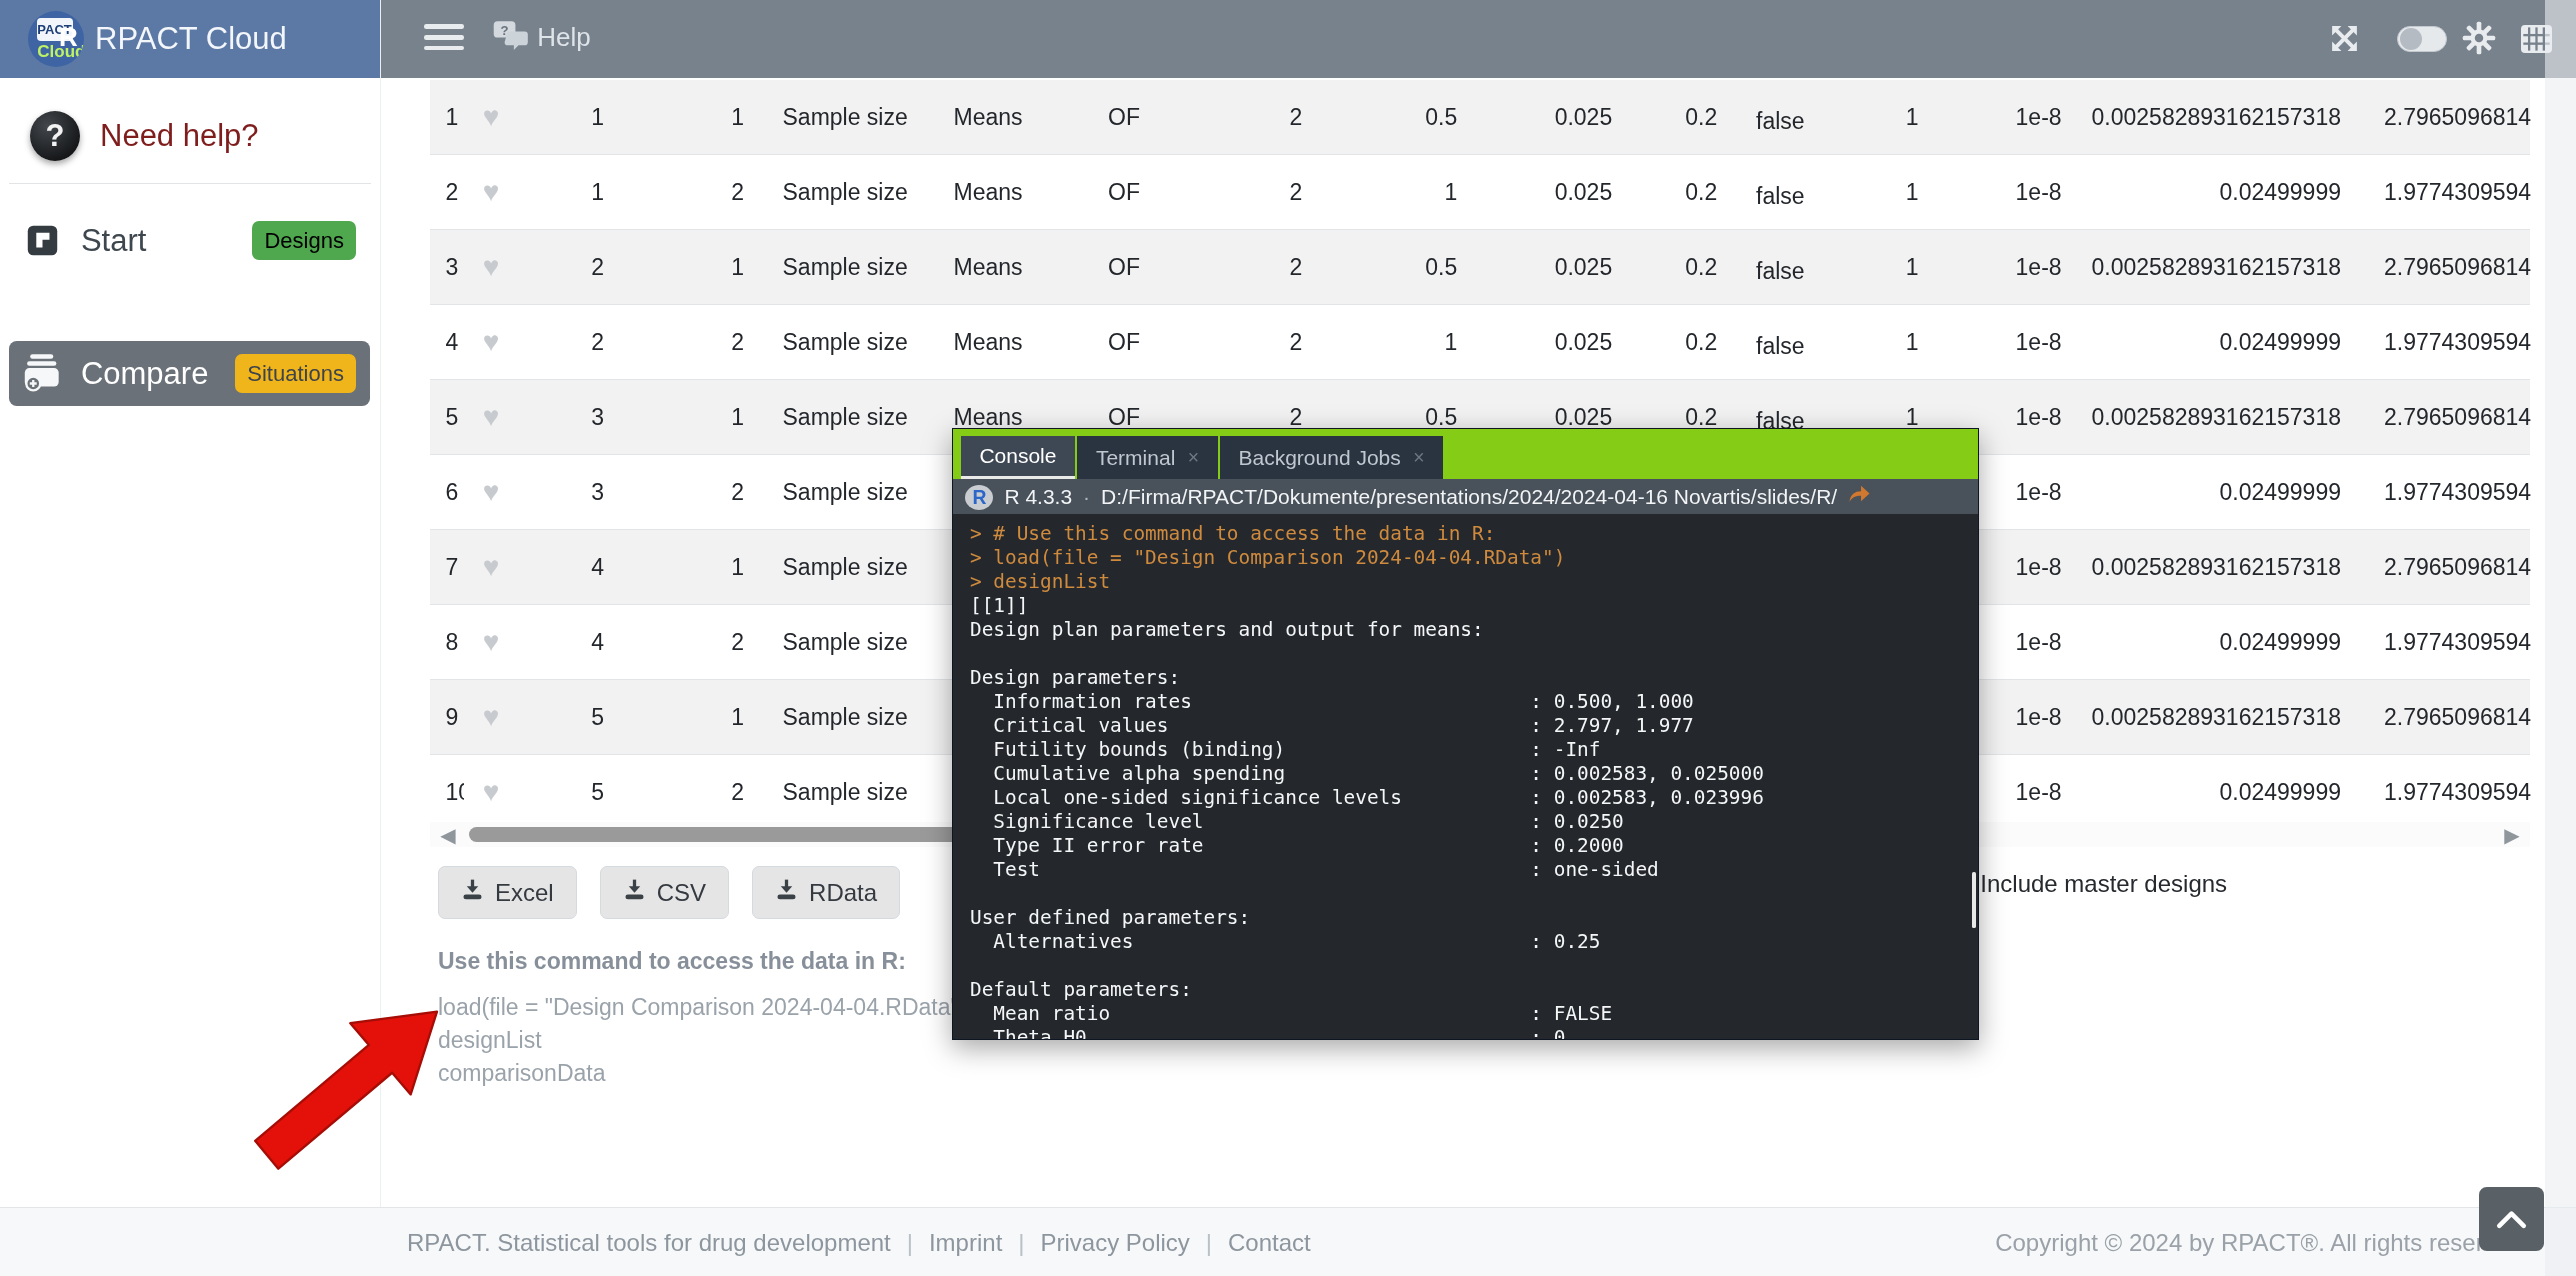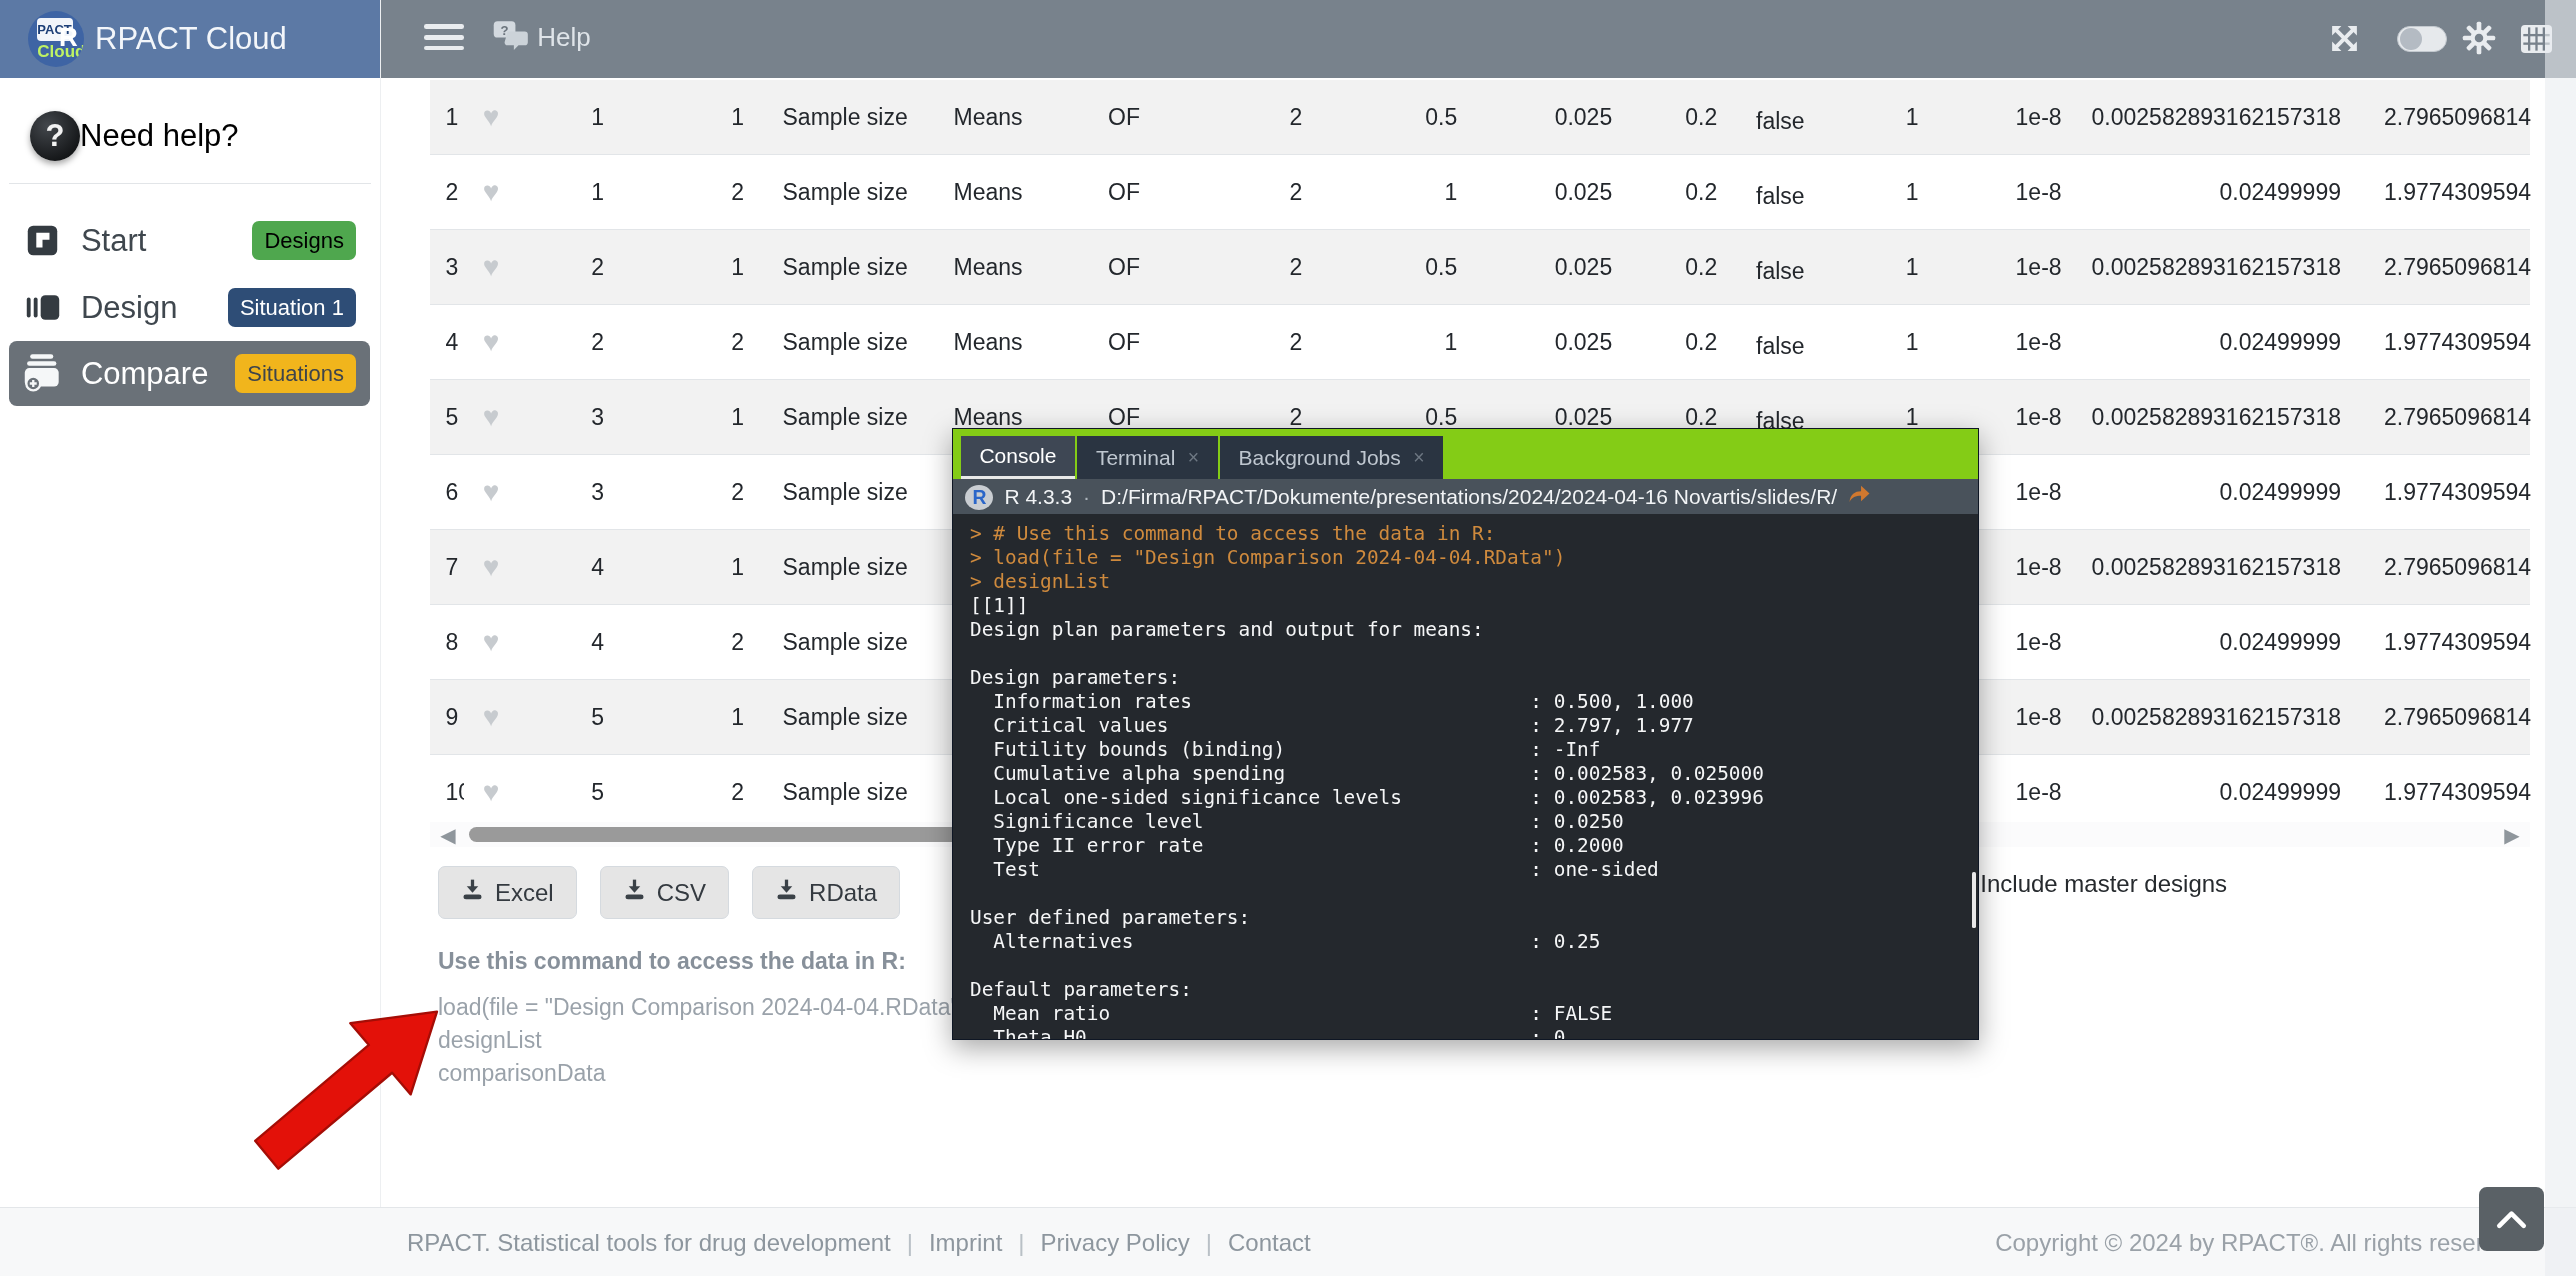--- a/index.html
+++ b/index.html
@@ -19,21 +19,21 @@
   
   .sidebar { position: absolute; left: 0; top: 0; width: 381px; height: 1207px; background: #fff; border-right: 0.8px solid #edeff1; z-index: 2; }
   .side-header { height: 78px; background: #5c79a5; display: flex; align-items: center; }
   .logo { width: 56px; height: 56px; margin-left: 28px; border-radius: 50%; background: #3e64a4; position: relative; overflow: hidden; flex: none; }
   .logo .chip { position: absolute; left: 8.5px; top: 7px; width: 36px; height: 23px; background: #f2f5fa; border-radius: 3.9px; color: #1d3f77; font-weight: bold; font-size: 13px; display:flex; align-items:center; justify-content:center; }
   .logo .rletter { position: absolute; right: 6.2px; top: 11px; color: #fff; font-weight: bold; font-size: 26px; }
   .logo .cloud { position: absolute; left: 9.3px; bottom: 5.4px; color: #bef264; font-size: 17px; font-weight: bold; }
   .side-title { color: #f3f6fa; font-size: 31px; margin-left: 11px; }
   .need-help { position: absolute; left: 0; top: 105px; width: 381px; height: 62px; display: flex; align-items: center; cursor: pointer; }
   .qcircle { width: 50px; height: 50px; margin-left: 30px; border-radius: 50%; background: radial-gradient(circle at 35% 30%, #43474c, #141618 75%); color: #f2f2f2; font-size: 31px; font-weight: bold; display: flex; align-items: center; justify-content: center; box-shadow: 0 3.1px 6.2px rgba(0,0,0,.35); flex: none; }
-  .need-help .txt { font-size: 31px; color: #000000; }
+  .need-help .txt { margin-left: 20px; font-size: 31px; color: #7f1d1d; }
   .side-divider { position: absolute; left: 9.3px; right: 9.3px; top: 183px; height: 0; border-top: 1.6px solid #e2e5e8; }
   .nav-item { position: absolute; left: 9.3px; width: 361px; height: 65px; display: flex; align-items: center; padding: 0 14px; border-radius: 7.8px; cursor: pointer; }
   .nav-item .icn { width: 39px; display: flex; justify-content: center; flex: none; }
   .nav-item .lbl { margin-left: 18.6px; font-size: 31px; color: #3f474e; }
   .nav-item.active { background: #6a7178; }
   .nav-item.active .lbl { color: #fff; }
   .badge { margin-left: auto; padding: 6.2px 12.4px; border-radius: 7px; font-size: 22px; white-space: nowrap; }
   .badge.green { background: #4fa74e; color: #000000; }
   .badge.navy { background: #2e4d76; color: #fff; }
   .badge.yellow { background: #f1b51c; color: #3e444b; }
@@ -182,31 +182,20 @@
     <span class="icn">
       <svg width="31" height="31" viewBox="0 0 40 40">
         <rect x="1" y="1" width="38" height="38" rx="7" fill="#343b41"></rect>
         <path d="M12 10 h17 v9 h-9 v10 h-8 z" fill="#fff"></path>
       </svg>
     </span>
     <span class="lbl">Start</span>
     <span class="badge green">Designs</span>
   </div>
 
-  <div class="nav-item" style="top:275px;">
-    <span class="icn">
-      <svg width="34" height="31" viewBox="0 0 44 40">
-        <rect x="1" y="7" width="5" height="26" rx="2.5" fill="#343b41"></rect>
-        <rect x="10" y="7" width="5" height="26" rx="2.5" fill="#343b41"></rect>
-        <rect x="19" y="4" width="24" height="32" rx="6" fill="#343b41"></rect>
-      </svg>
-    </span>
-    <span class="lbl">Design</span>
-    <span class="badge navy">Situation 1</span>
-  </div>
 
   <div class="nav-item active" style="top:341px;">
     <span class="icn">
       <svg width="37" height="39" viewBox="0 0 48 50">
         <rect x="8" y="0" width="30" height="6" rx="3" fill="#f5f7f8"></rect>
         <rect x="4" y="9" width="38" height="6" rx="3" fill="#f5f7f8"></rect>
         <rect x="1" y="18" width="44" height="24" rx="6" fill="#f5f7f8"></rect>
         <circle cx="12" cy="38" r="9" fill="#6a7178" stroke="#f5f7f8" stroke-width="3"></circle>
         <path d="M12 33.5 v9 M7.5 38 h9" stroke="#f5f7f8" stroke-width="3"></path>
       </svg>

